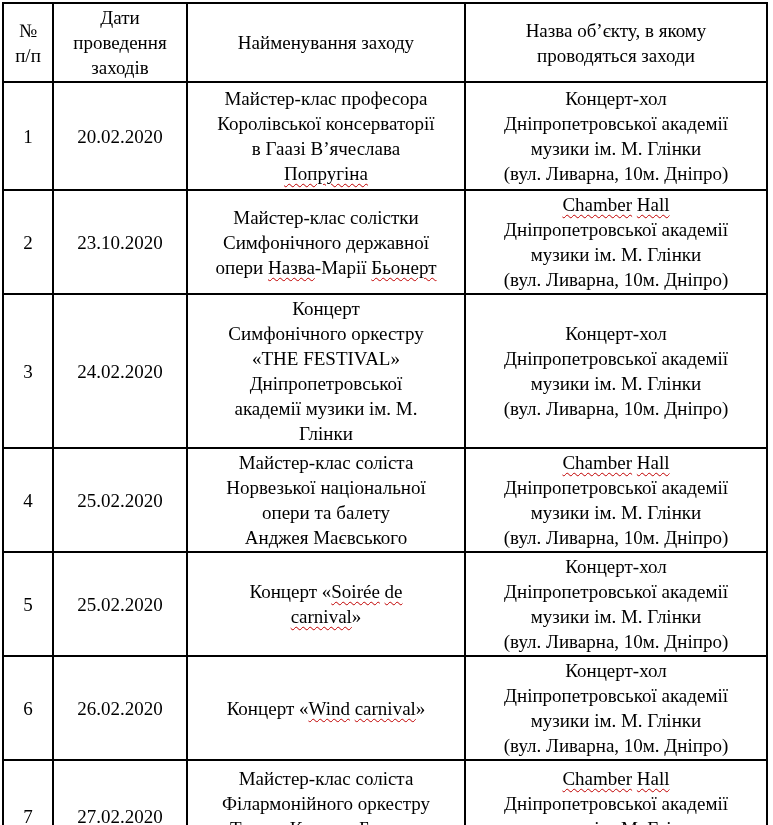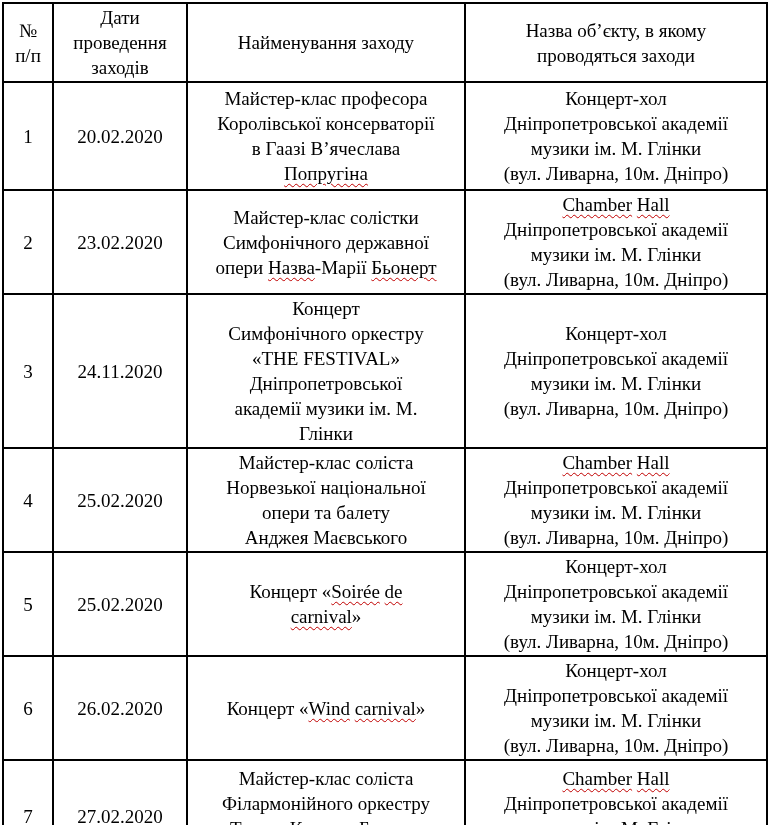--- a/index.html
+++ b/index.html
@@ -81,32 +81,32 @@
 Королівської консерваторії
 в Гаазі В’ячеслава
 </span><span class="sp">Попругіна</span></td>
       <td><span>Концерт-хол
 Дніпропетровської академії
 музики ім. М. Глінки
 (вул. Ливарна, 10м. Дніпро)</span></td>
     </tr>
     <tr class="h-r2">
       <td>2</td>
-      <td>23.02.2020</td>
+      <td>23.10.2020</td>
       <td><span>Майстер-клас солістки
 Симфонічного державної
 опери </span><span class="sp">Назва</span><span>-Марії </span><span class="sp">Бьонерт</span></td>
       <td><span class="sp">Chamber</span><span> </span><span class="sp">Hall</span><span>
 Дніпропетровської академії
 музики ім. М. Глінки
 (вул. Ливарна, 10м. Дніпро)</span></td>
     </tr>
     <tr class="h-r3">
       <td>3</td>
-      <td>24.11.2020</td>
+      <td>24.02.2020</td>
       <td><span>Концерт
 Симфонічного оркестру
 «THE FESTIVAL»
 Дніпропетровської
 академії музики ім. М.
 Глінки</span></td>
       <td><span>Концерт-хол
 Дніпропетровської академії
 музики ім. М. Глінки
 (вул. Ливарна, 10м. Дніпро)</span></td>

